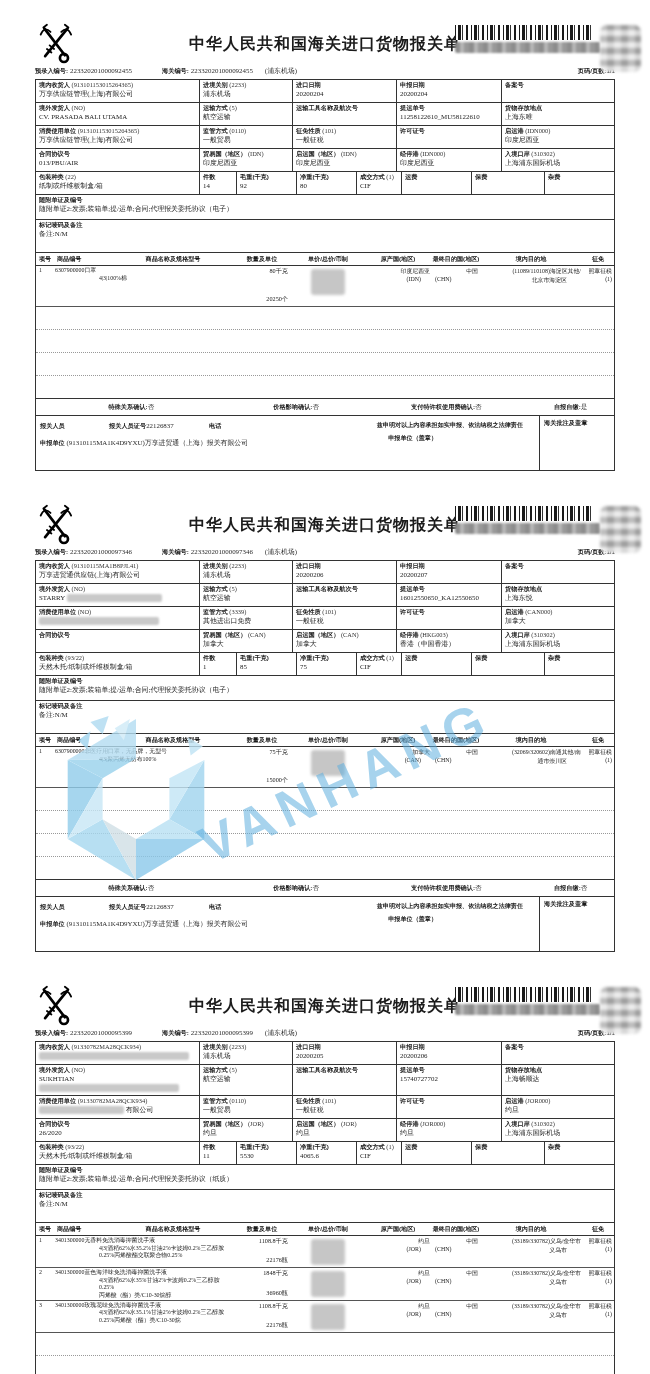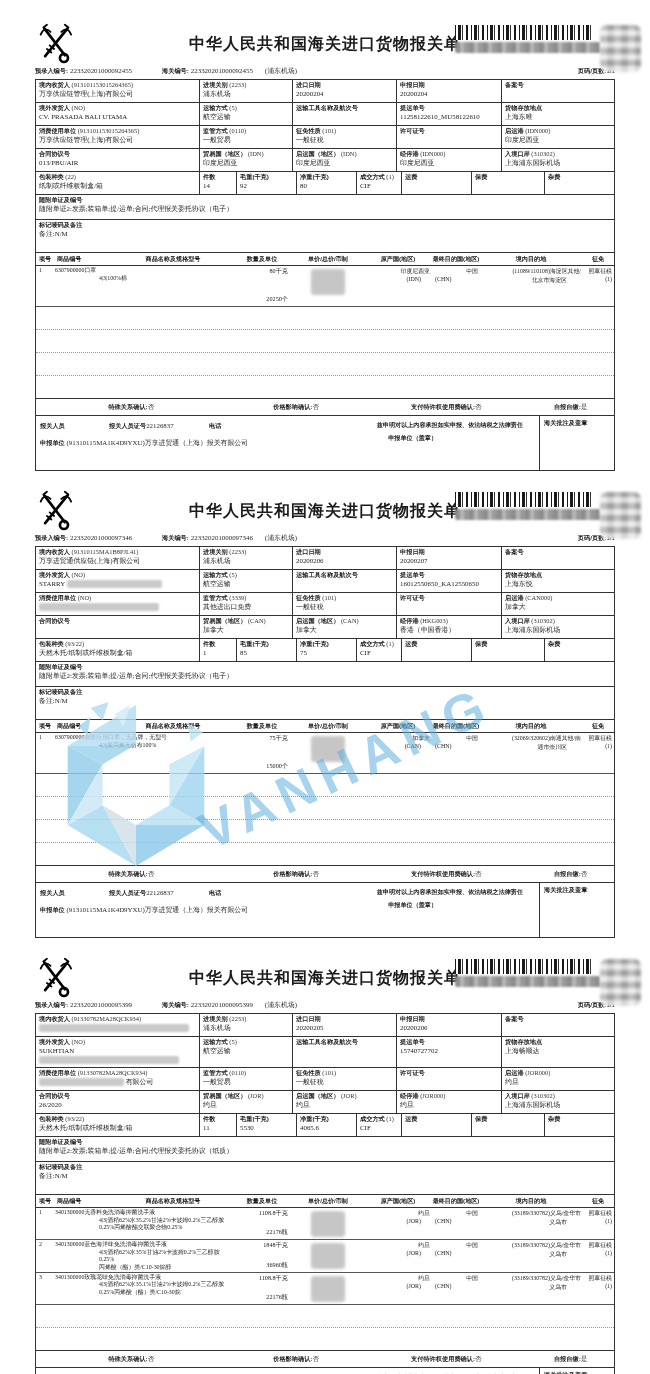--- a/index.html
+++ b/index.html
@@ -1,18 +1,18 @@
 <!DOCTYPE html>
 <html><head>
 <meta charset="utf-8">
 <style>
   html,body{margin:0;padding:0;}
   body{width:650px;height:1374px;background:#ffffff;font-family:"Liberation Sans",sans-serif;color:#1b1b1b;position:relative;overflow:hidden;}
   #forms{padding-top:22px;}
-  .form{position:relative;width:650px;margin-bottom:18px;}
+  .form{position:relative;width:650px;margin-bottom:32px;}
   
   .head{position:relative;height:44px;}
   .emblem{position:absolute;left:35px;top:1px;width:40px;height:43px;}
   .title{position:absolute;left:50%;top:12px;transform:translateX(-50%);font-size:16px;font-weight:bold;white-space:nowrap;letter-spacing:1px;font-family:"Liberation Serif",serif;}
   .bargroup{position:absolute;left:455px;top:3px;}
   .barcode{width:137px;height:15px;background:repeating-linear-gradient(90deg,#1a1a1a 0 1px,#fff 1px 3px,#1a1a1a 3px 6px,#fff 6px 7px,#333 7px 8px,#fff 8px 11px,#1a1a1a 11px 13px,#fff 13px 16px);}
   .bar-redact{margin-top:2px;width:146px;height:11px;border-radius:2px;background:#bdbdbd;background-image:repeating-linear-gradient(90deg,rgba(70,70,70,.4) 0 5px,rgba(170,170,170,.35) 5px 9px,rgba(100,100,100,.4) 9px 14px);filter:blur(1.2px);}
   .corner-redact{position:absolute;left:600px;top:3px;width:41px;height:47px;border-radius:7px;background:#c3c3c3;background-image:repeating-linear-gradient(0deg,rgba(255,255,255,.5) 0 6px,rgba(120,120,120,.3) 6px 12px),repeating-linear-gradient(90deg,rgba(255,255,255,.4) 0 7px,rgba(130,130,130,.3) 7px 14px);filter:blur(1.4px);}
   
   .meta{display:flex;align-items:baseline;width:580px;margin-left:35px;height:13px;font-size:6.5px;}

